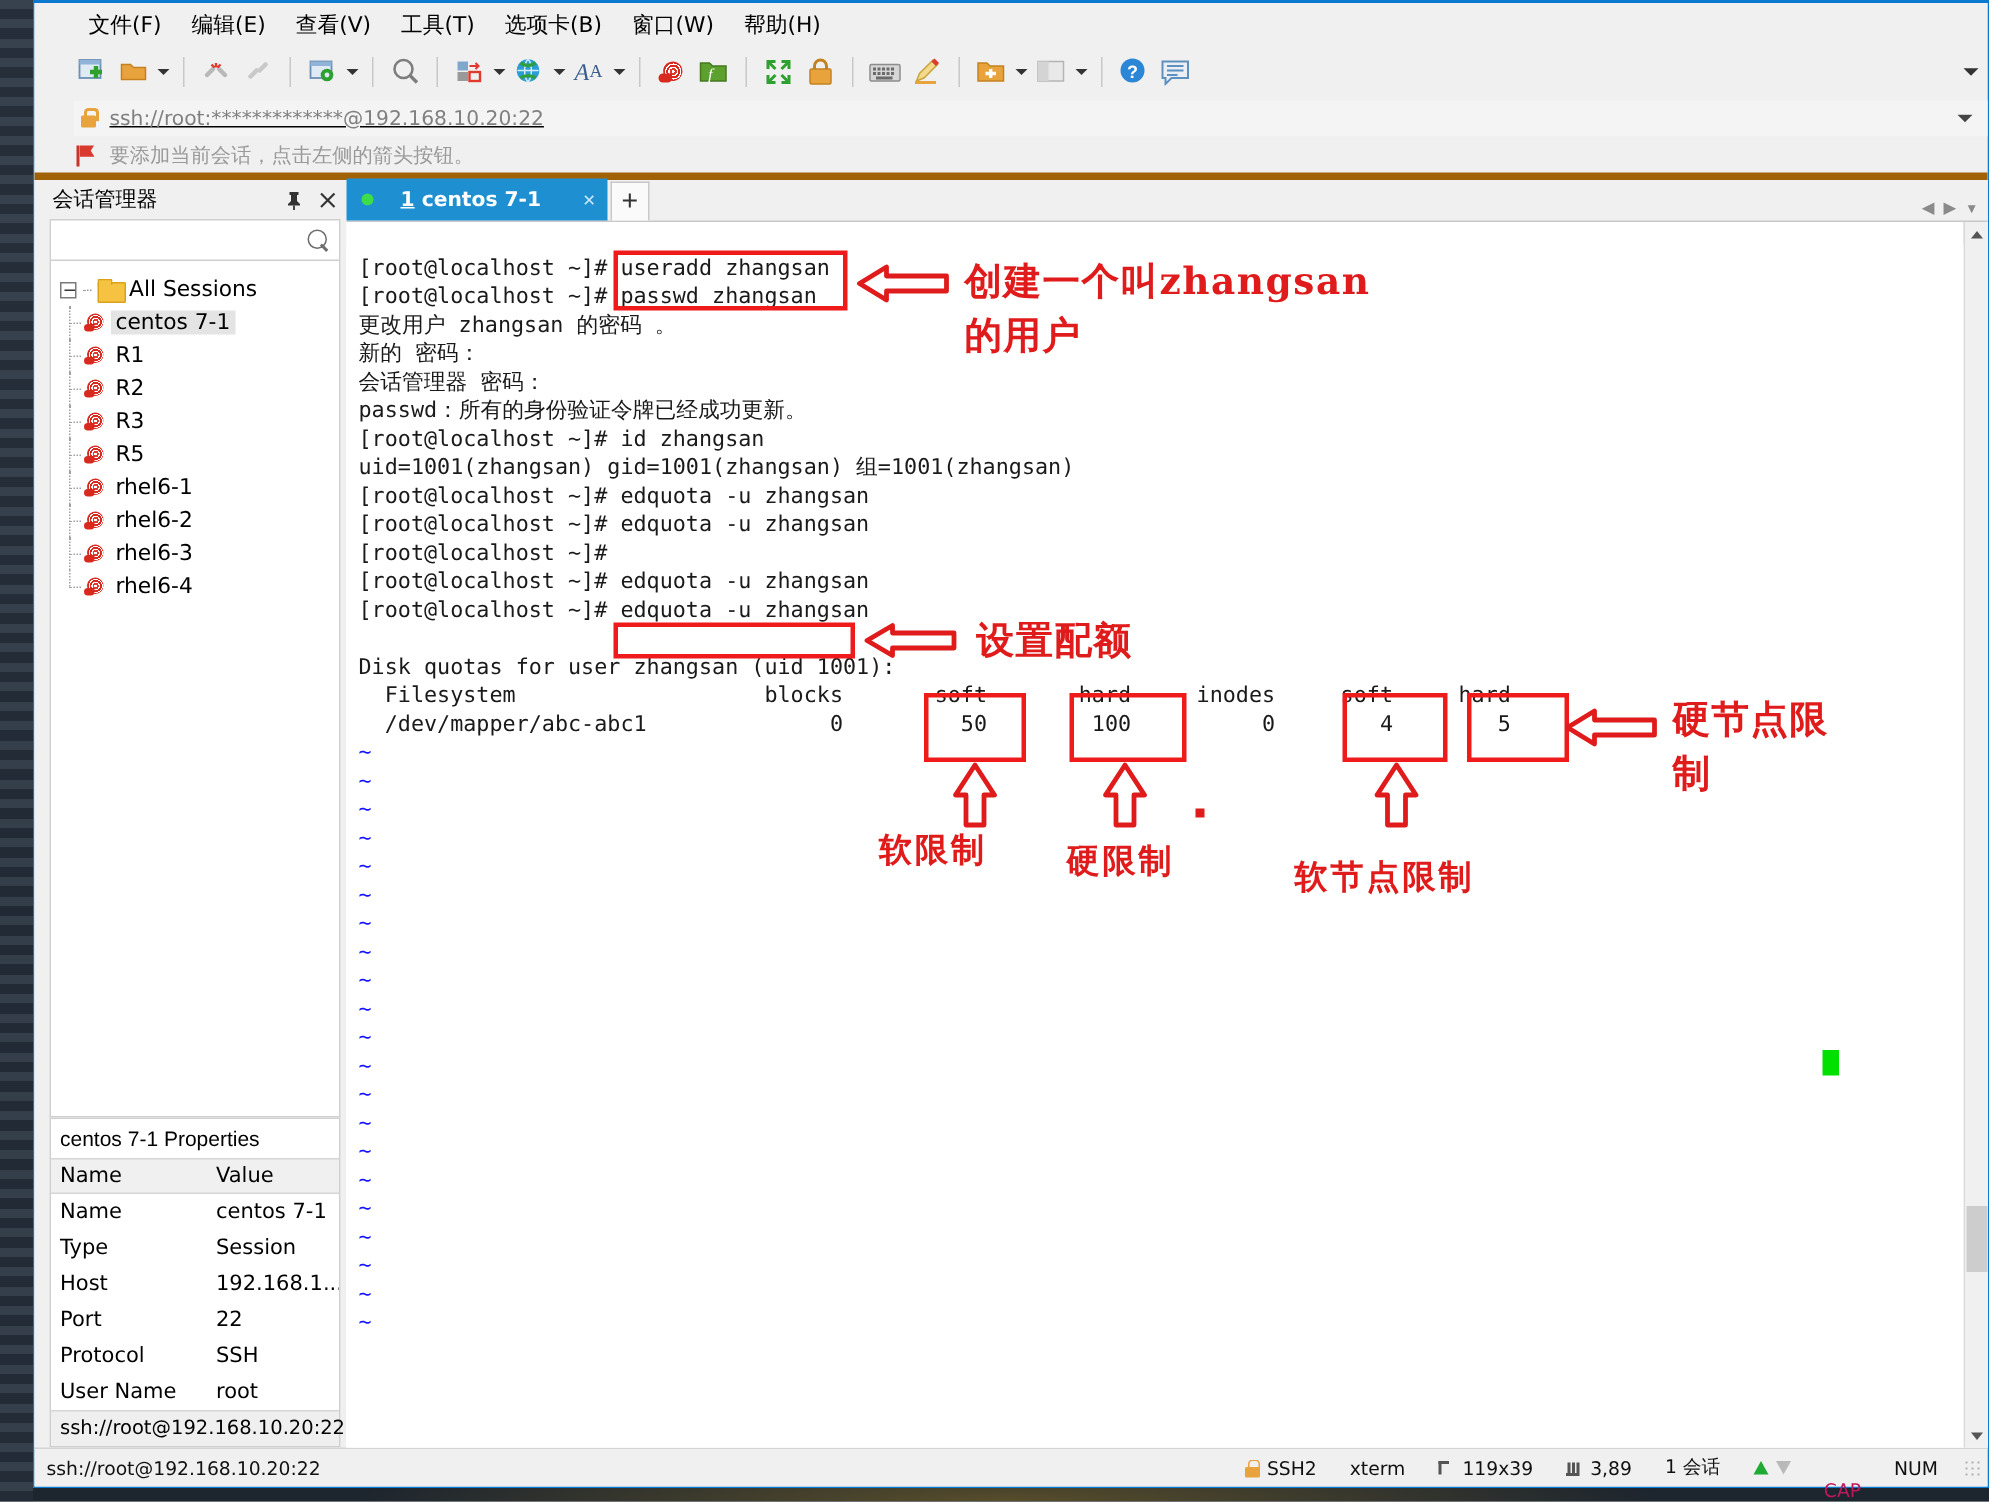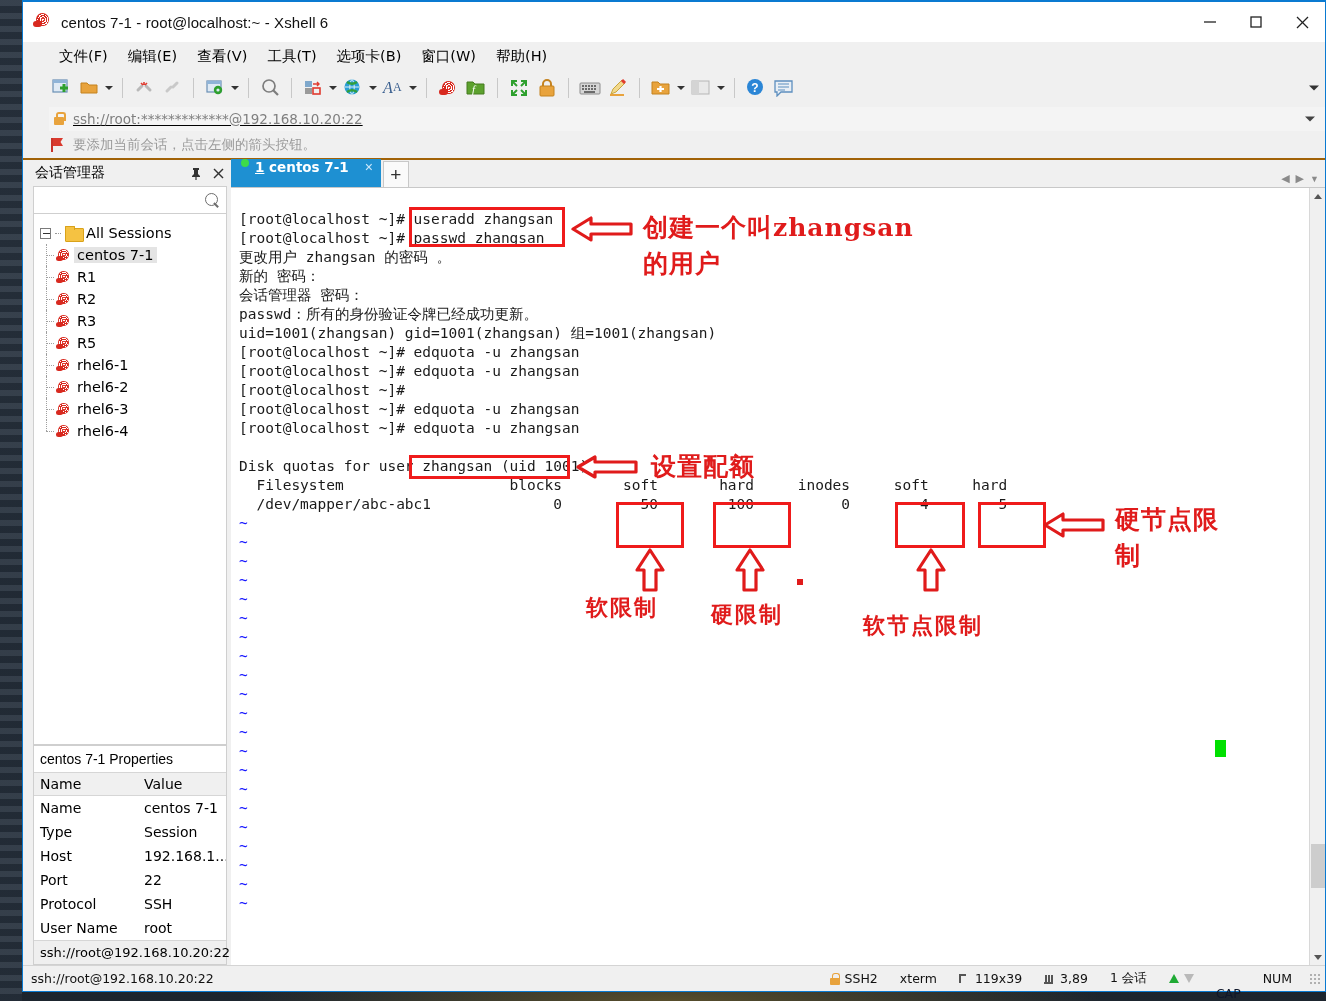--- a/index.html
+++ b/index.html
@@ -129,21 +129,21 @@
   .lock-ico::after{content:"";position:absolute;left:3px;top:0px;width:6px;height:7px;border:2px solid #e8a33d;border-bottom:none;border-radius:3px 3px 0 0;}
   .addr-caret{
     position:absolute;right:10px;top:50%;transform:translateY(-50%);
     width:0;height:0;border-left:5px solid transparent;border-right:5px solid transparent;border-top:5px solid #444;
   }
 
   
   .tipbar{
     height: 28px; flex:0 0 28px; background:#f0f0f0;
     display:flex; align-items:center; padding-left:26px; gap:8px;
-    border-bottom:2px solid #a16207;
+    border-bottom:5px solid #a16207;
   }
   .flag-ico{width:16px;height:16px;position:relative;flex:0 0 16px;}
   .flag-ico::before{content:"";position:absolute;left:2px;top:1px;width:2px;height:14px;background:#c8332a;}
   .flag-ico::after{content:"";position:absolute;left:4px;top:1px;width:10px;height:8px;background:#d93a2e;clip-path:polygon(0 0,100% 0,75% 50%,100% 100%,0 100%);}
   .tiptext{font-size:13.5px;color:#9a9a9a;font-family:"DejaVu Sans",sans-serif;}
 
   
   .body-split{ flex:1 1 auto; display:flex; min-height:0; background:#f0f0f0; }
 
   
@@ -201,21 +201,21 @@
   .pc2{flex:1 1 auto;}
   .props-foot{height:24px;background:#efefef;border-top:1px solid #d6d6d6;display:flex;align-items:center;padding-left:6px;font-size:13px;color:#000;font-family:"DejaVu Sans",sans-serif;}
 
   
   .term-area{flex:1 1 auto; display:flex; flex-direction:column; min-width:0; background:#fff;}
   .tabstrip{
     height:28px;flex:0 0 28px;background:#f0f0f0;display:flex;align-items:flex-end;
     border-bottom:1px solid #c8c8c8;position:relative;
   }
   .tab{
-    height:28px;background:#1e90d2;color:#fff;display:flex;gap:6px;
+    height:28px;background:#1e90d2;color:#fff;display:flex;align-items:center;gap:18px;
     padding:0 8px 0 10px;min-width:140px;
   }
   .tab .dot{width:8px;height:8px;border-radius:50%;background:#3ddc4b;flex:0 0 8px;}
   .tab .tab-label{font-size:13.5px;font-weight:bold;font-family:"DejaVu Sans",sans-serif;}
   .tab .tab-label u{text-decoration:underline;}
   .tab .tab-x{margin-left:auto;font-size:14px;color:#cfe9fa;padding-left:10px;}
   .newtab{
     width:26px;height:26px;background:#fafafa;border:1px solid #c8c8c8;border-bottom:none;
     display:flex;align-items:center;justify-content:center;font-size:19px;color:#333;margin-left:2px;
     line-height:1;
@@ -259,21 +259,21 @@
   .arrow-up{position:absolute;}
 
   
   .statusbar{
     height:26px;flex:0 0 26px;background:#f0f0f0;border-top:1px solid #d4d4d4;
     display:flex;align-items:center;padding:0 4px 0 8px;gap:0;
   }
   .st-left{font-size:12.5px;color:#111;font-family:"DejaVu Sans",sans-serif;}
   .st-right{margin-left:auto;display:flex;align-items:center;gap:0;}
   .st-cell{display:flex;align-items:center;gap:5px;padding:0 11px;font-size:12.5px;color:#111;font-family:"DejaVu Sans",sans-serif;white-space:nowrap;}
-  .st-cell.dim{color:#0f172a;margin-top:29px;}
+  .st-cell.dim{color:#be185d;margin-top:29px;}
   .lock-sm{width:10px;height:12px;position:relative;flex:0 0 10px;}
   .lock-sm::before{content:"";position:absolute;left:0;top:5px;width:10px;height:7px;background:#e8a33d;border-radius:1px;}
   .lock-sm::after{content:"";position:absolute;left:2px;top:0;width:6px;height:6px;border:1.6px solid #e8a33d;border-bottom:none;border-radius:3px 3px 0 0;}
   .ico-size{width:11px;height:11px;position:relative;flex:0 0 11px;}
   .ico-size::before{content:"";position:absolute;left:0;top:1px;width:7px;height:1.6px;background:#555;}
   .ico-size::after{content:"";position:absolute;left:0;top:1px;width:1.6px;height:9px;background:#555;}
   .ico-pos{width:11px;height:11px;position:relative;flex:0 0 11px;}
   .ico-pos::before{content:"";position:absolute;left:0;bottom:0;width:9px;height:1.6px;background:#555;}
   .ico-pos::after{content:"";position:absolute;left:1px;bottom:2px;width:1.6px;height:7px;background:#555;box-shadow:3px 0 0 #555, 6px 0 0 #555;}
   .tri-up{width:0;height:0;border-left:5px solid transparent;border-right:5px solid transparent;border-bottom:9px solid #1faa34;}
@@ -283,44 +283,20 @@
     background-size:4px 4px;}
 </style>
 </head>
 <body>
 
 <div class="desktop-bg"></div>
 <div class="desktop-glow"></div>
 
 <div class="window">
 
-  <div class="titlebar">
-    <div class="app-icon">
-        <div class="snail"></div>
-      </div>
-    <div class="title">centos 7-1 - root@localhost:~ - Xshell 6</div>
-    <div class="wincontrols">
-      <div class="wc">
-        <svg width="14" height="14">
-            <line x1="1" y1="7" x2="13" y2="7" stroke="#222" stroke-width="1.3"></line>
-          </svg>
-      </div>
-      <div class="wc">
-        <svg width="14" height="14">
-            <rect x="2" y="2" width="10" height="10" fill="none" stroke="#222" stroke-width="1.3"></rect>
-          </svg>
-      </div>
-      <div class="wc">
-        <svg width="15" height="15">
-            <line x1="2" y1="2" x2="13" y2="13" stroke="#222" stroke-width="1.3"></line>
-            <line x1="13" y1="2" x2="2" y2="13" stroke="#222" stroke-width="1.3"></line>
-          </svg>
-      </div>
-    </div>
-  </div>
 
   <div class="menubar">
     <div class="menuitem">文件(F)</div>
     <div class="menuitem">编辑(E)</div>
     <div class="menuitem">查看(V)</div>
     <div class="menuitem">工具(T)</div>
     <div class="menuitem">选项卡(B)</div>
     <div class="menuitem">窗口(W)</div>
     <div class="menuitem">帮助(H)</div>
   </div>
@@ -620,20 +596,21 @@
       </div>
 
       <div class="term-wrap">
         <div class="terminal">
           <div class="tline">[root@localhost ~]# useradd zhangsan</div>
           <div class="tline">[root@localhost ~]# passwd zhangsan</div>
           <div class="tline">更改用户 zhangsan 的密码 。</div>
           <div class="tline">新的 密码：</div>
           <div class="tline">会话管理器 密码：</div>
           <div class="tline">passwd：所有的身份验证令牌已经成功更新。</div>
+          <div class="tline">[root@localhost ~]# id zhangsan</div>
           <div class="tline">uid=1001(zhangsan) gid=1001(zhangsan) 组=1001(zhangsan)</div>
           <div class="tline">[root@localhost ~]# edquota -u zhangsan</div>
           <div class="tline">[root@localhost ~]# edquota -u zhangsan</div>
           <div class="tline">[root@localhost ~]#</div>
           <div class="tline">[root@localhost ~]# edquota -u zhangsan</div>
           <div class="tline">[root@localhost ~]# edquota -u zhangsan</div>
           <div class="tline"></div>
           <div class="tline">Disk quotas for user zhangsan (uid 1001):</div>
           <div class="tline">  Filesystem                   blocks       soft       hard     inodes     soft     hard</div>
           <div class="tline">  /dev/mapper/abc-abc1              0         50        100          0        4        5</div>

